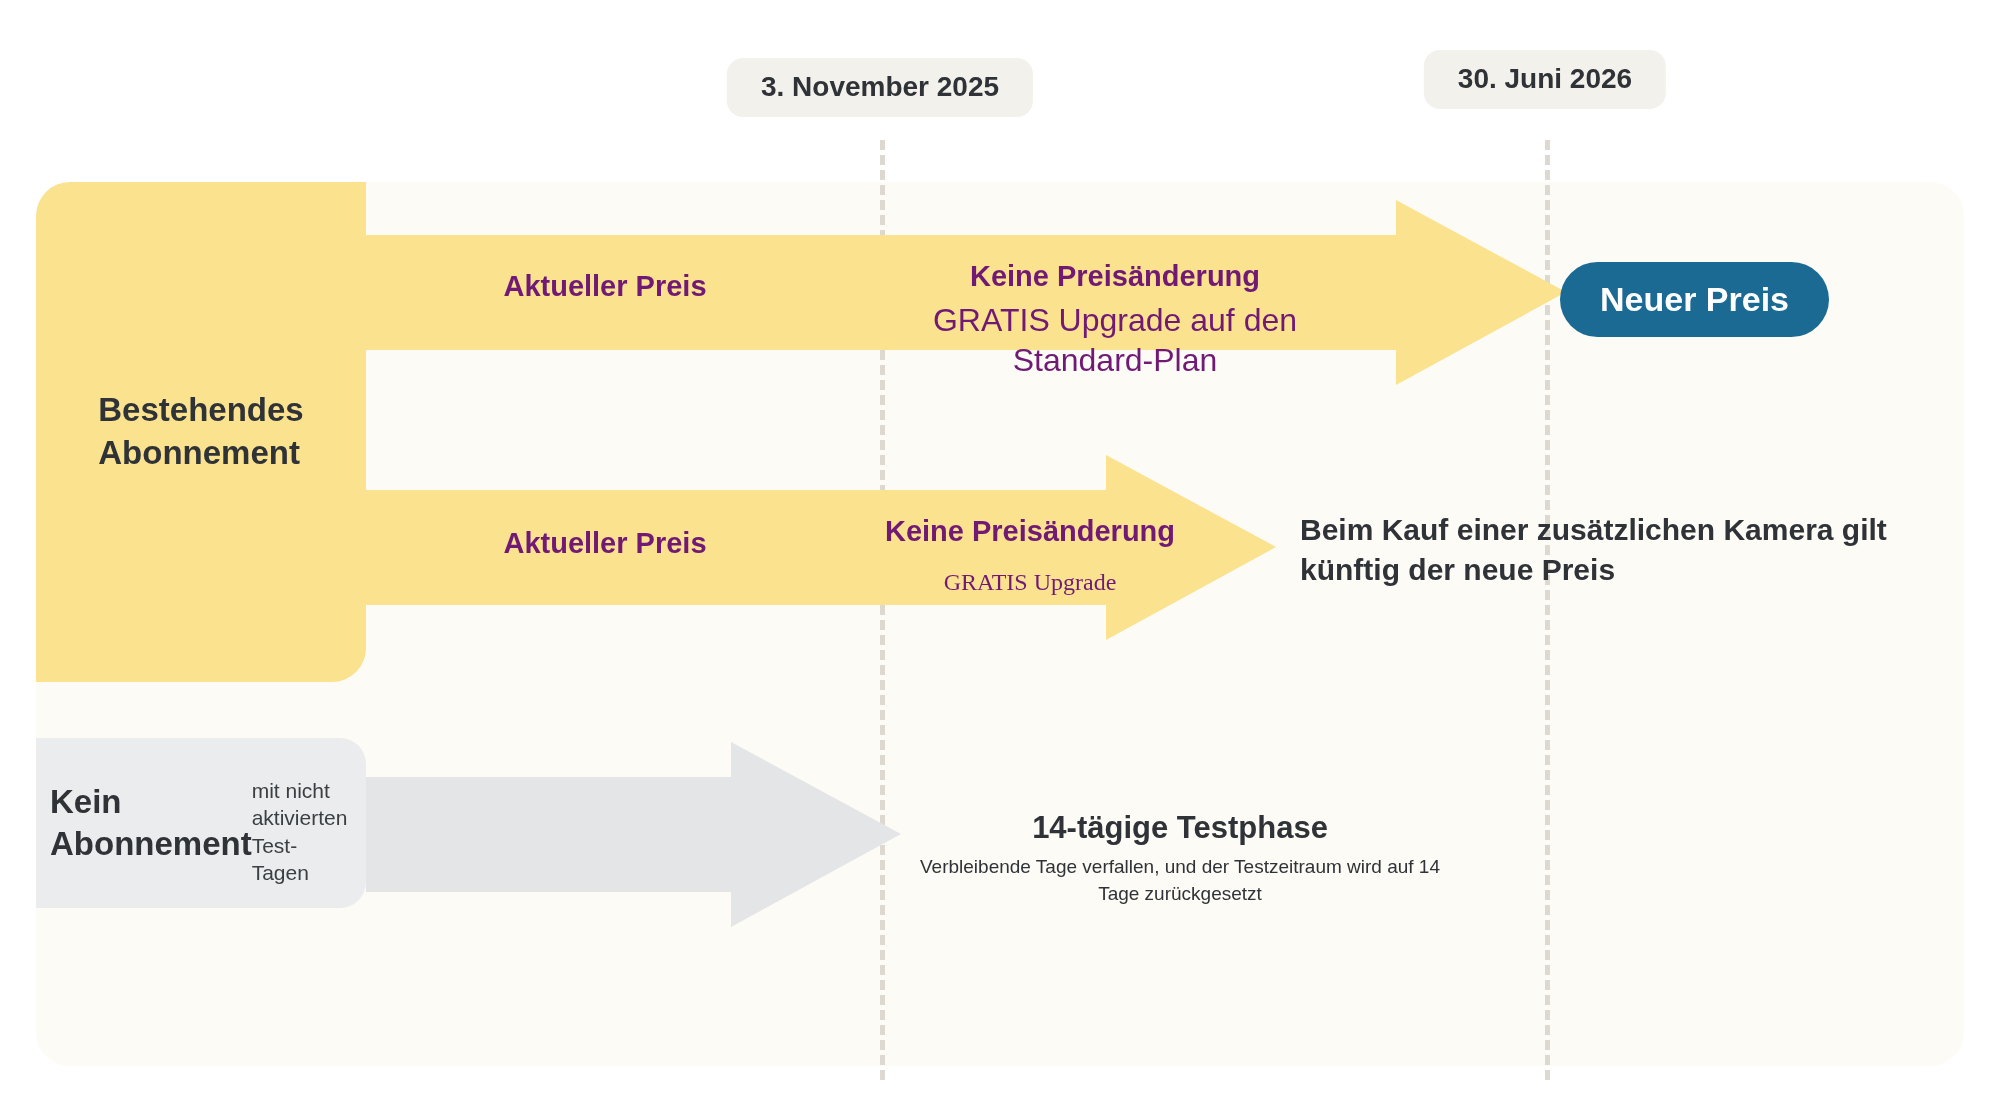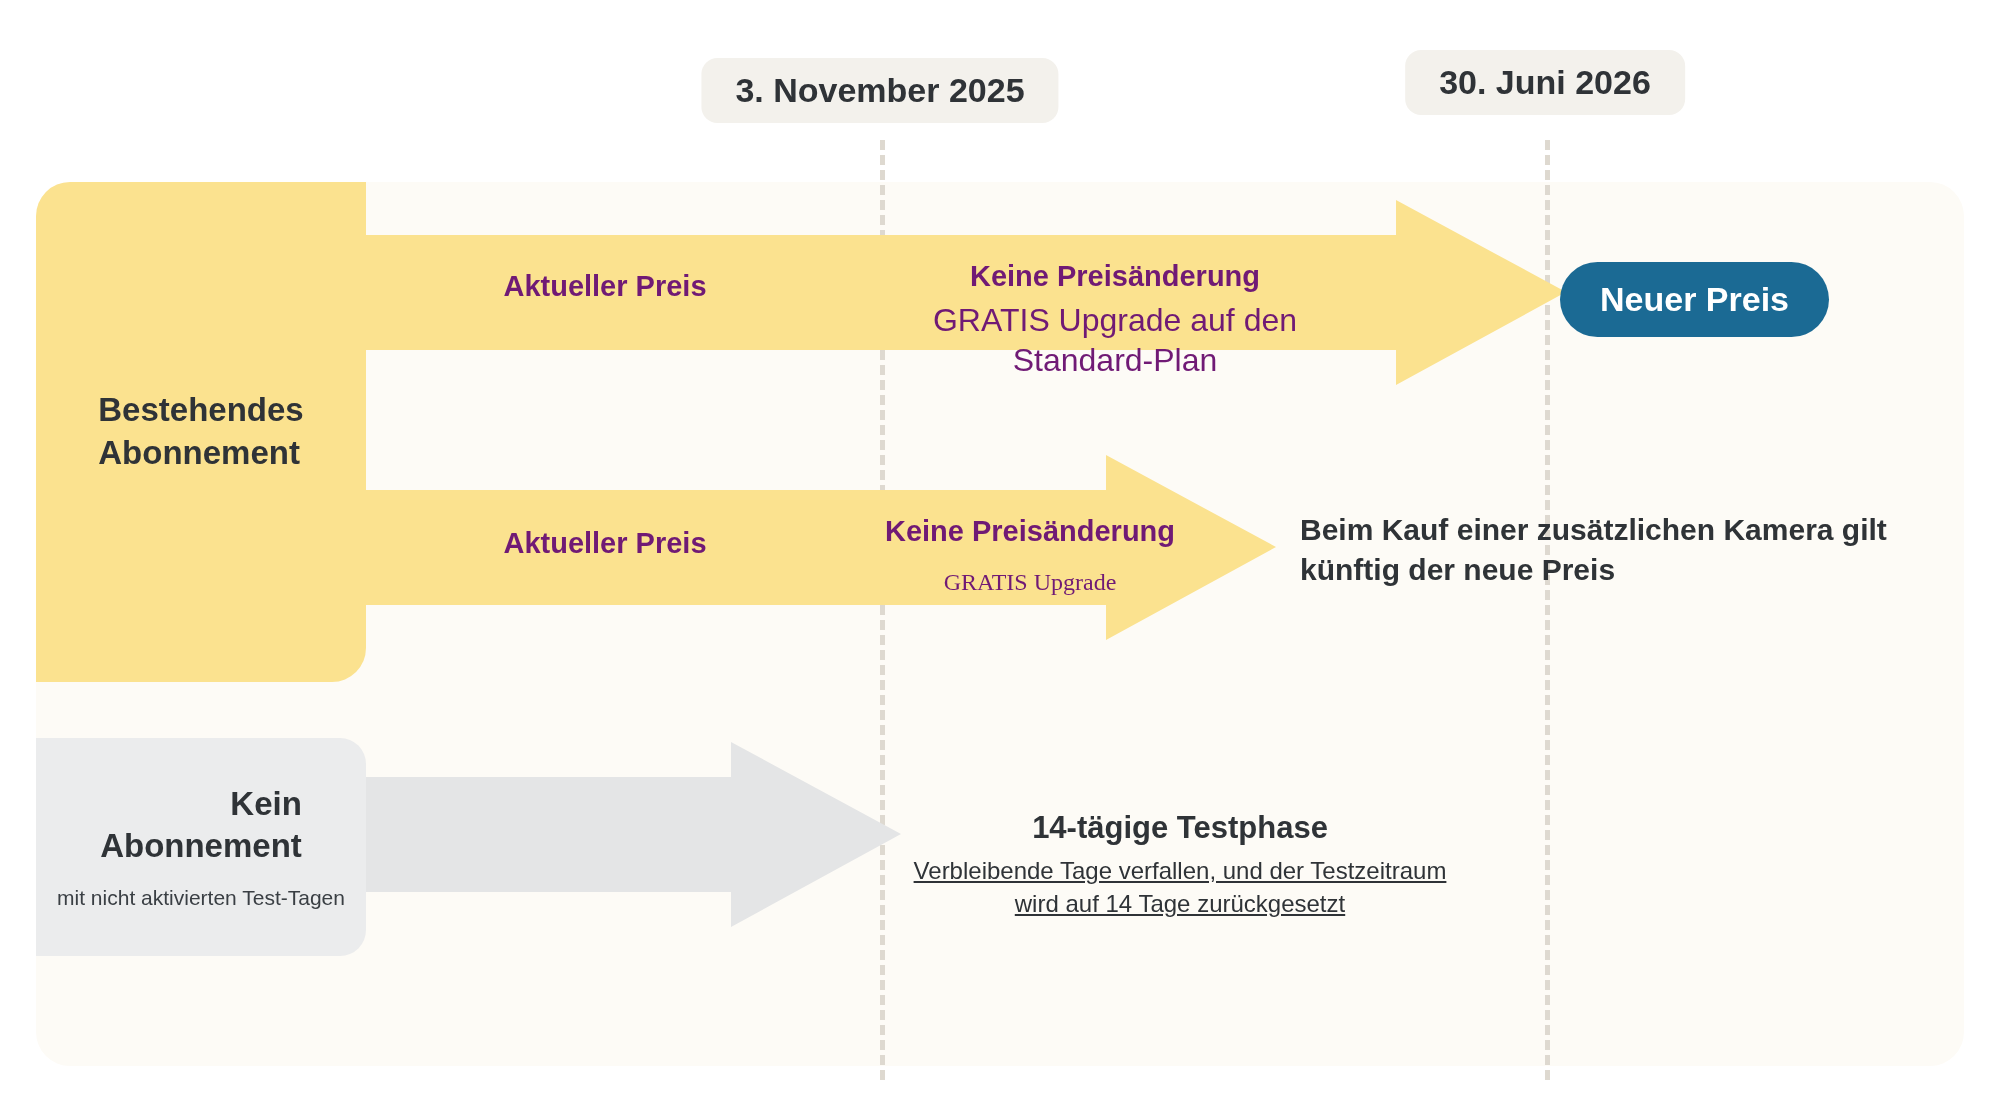--- a/index.html
+++ b/index.html
@@ -21,21 +21,21 @@
     height: 1102px;
     background: #ffffff;
   }
 
   
   .date-pill {
     position: absolute;
     background: #f3f1ec;
     border-radius: 16px;
     padding: 14px 34px;
-    font-size: 34px;
+    font-size: 28px;
     font-weight: 700;
     color: #2f3337;
     white-space: nowrap;
     line-height: 1.1;
     transform: translateX(-50%);
   }
   #date-pill-1 { left: 880px; top: 58px; }
   #date-pill-2 { left: 1545px; top: 50px; }
 
   
@@ -82,29 +82,29 @@
     color: #2f3337;
     text-align: left;
   }
 
   
   #none-block {
     position: absolute;
     left: 36px;
     top: 738px;
     width: 330px;
-    height: 218px;
+    height: 170px;
     background: #ebeced;
     border-top-right-radius: 26px;
     border-bottom-right-radius: 26px;
     display: flex;
-    flex-direction: column;
+    flex-direction: row;
     align-items: center;
     justify-content: center;
-    text-align: right;
+    text-align: left;
     padding: 0 14px;
     box-sizing: border-box;
   }
   #none-block .label {
     font-size: 33px;
     font-weight: 700;
     line-height: 1.28;
     color: #2f3337;
   }
   #none-block .sub {
@@ -177,24 +177,23 @@
     text-align: center;
     color: #2f3337;
   }
   #trial-note .title {
     font-size: 31px;
     font-weight: 700;
     line-height: 1.3;
     margin-bottom: 6px;
   }
   #trial-note .body {
-    font-size: 24px;
+    font-size: 19px;
     font-weight: 400;
     line-height: 1.38;
-    text-decoration: underline;
   }
 </style>
 </head>
 <body>
 
 <div id="stage">
 
   <div id="panel"></div>
 
   <div class="date-pill" id="date-pill-1">3. November 2025</div>

